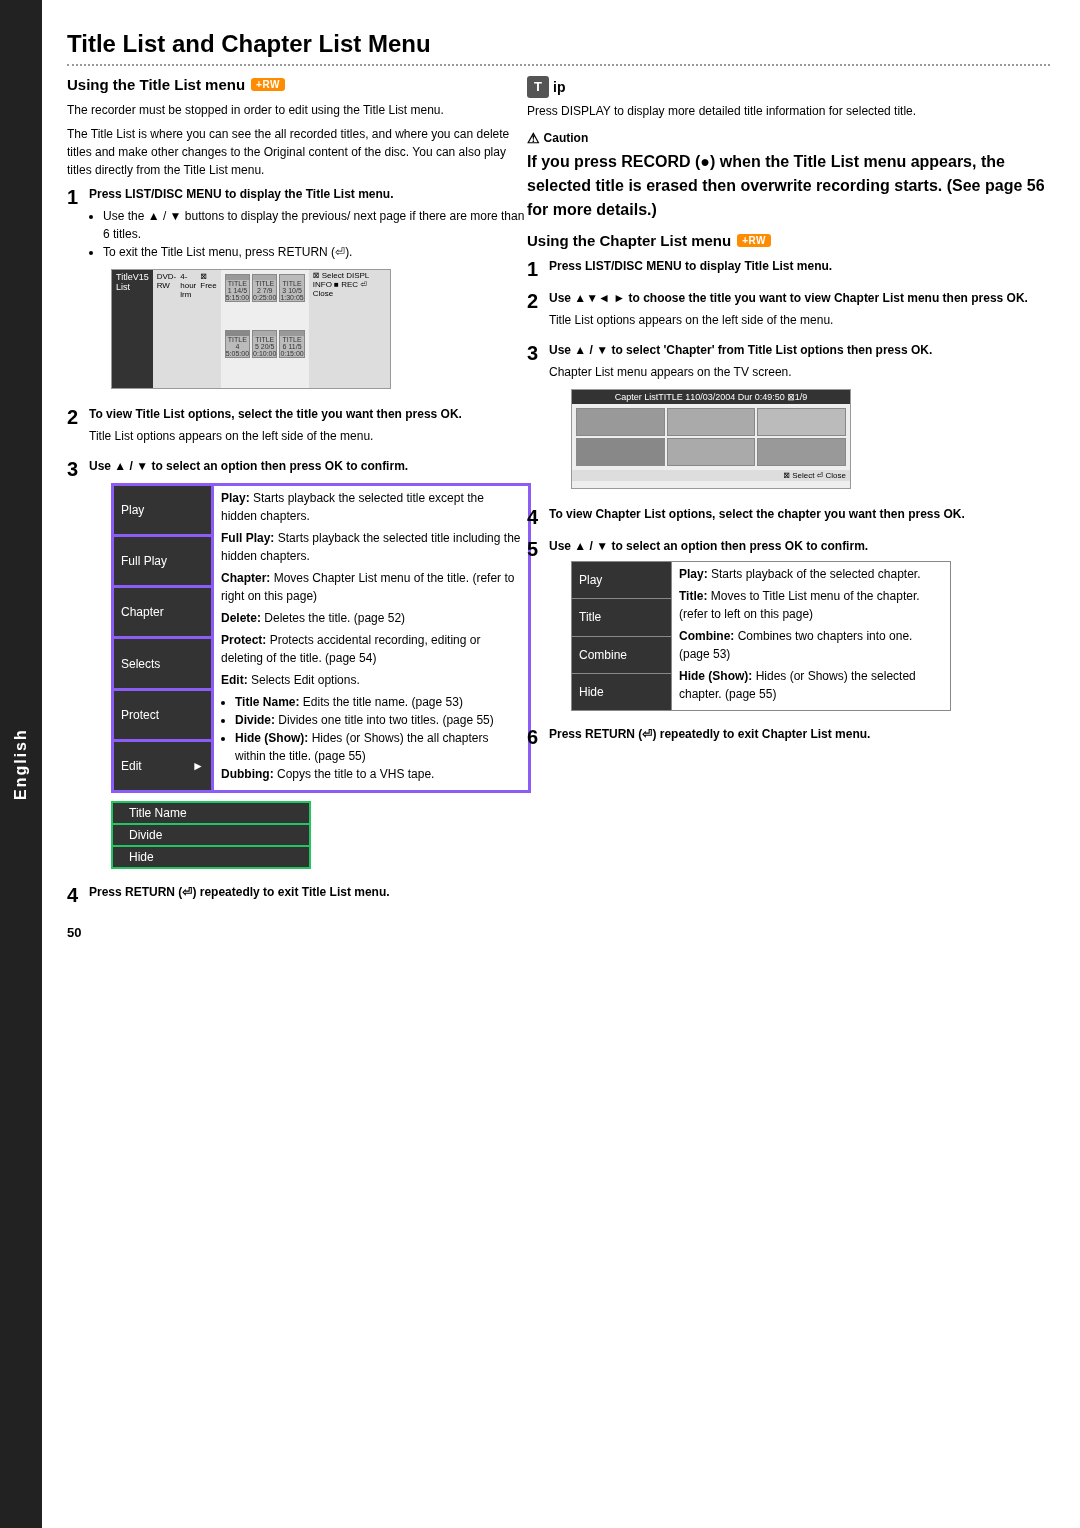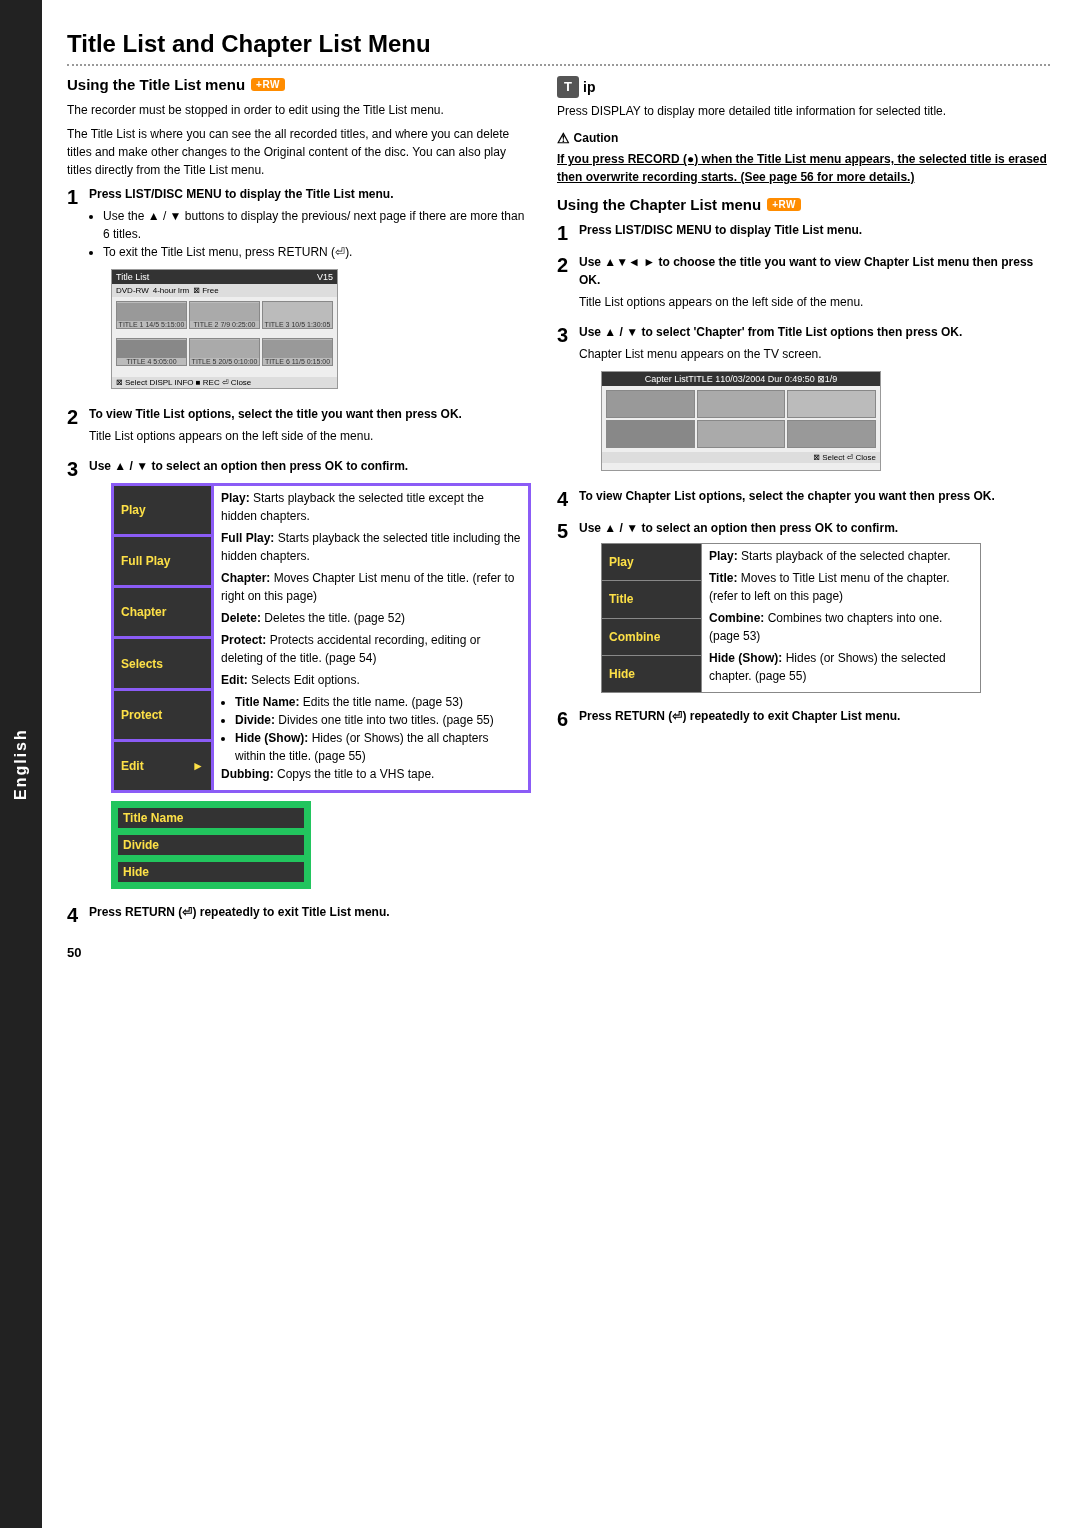--- a/index.html
+++ b/index.html
@@ -38,21 +38,20 @@
     }
     h1.page-title {
       font-size: 24px;
       font-weight: bold;
       margin-bottom: 6px;
       border-bottom: 2px dotted #999;
       padding-bottom: 6px;
     }
     .two-col {
       display: flex;
-      gap: 30px;
       margin-top: 10px;
     }
     .col-left {
       width: 460px;
       flex-shrink: 0;
     }
     .col-right {
       flex: 1;
     }
     h2.section-title {
@@ -82,25 +81,25 @@
       line-height: 1.2;
     }
     .step-content { flex: 1; }
     .step-content p { margin-bottom: 4px; }
     .step-bold { font-weight: bold; font-size: 12px; }
     ul.step-list { margin-left: 14px; margin-top: 3px; }
     ul.step-list li { font-size: 12px; line-height: 1.5; }
     .title-list-img {
       border: 1px solid #999;
       background: #eee;
-      width: 227px;
+      width: 280px;
       height: 120px;
       margin: 8px 0 8px 22px;
       display: flex;
-      flex-direction: column;
+      flex-direction: row;
       font-size: 9px;
       overflow: hidden;
     }
     .title-list-header {
       background: #333;
       color: #fff;
       padding: 2px 4px;
       font-size: 9px;
       display: flex;
       justify-content: space-between;
@@ -135,22 +134,22 @@
       border-collapse: collapse;
       width: 420px;
     }
     .menu-table td {
       border: 3px solid #8b5cf6;
       padding: 3px 7px;
       font-size: 12px;
     }
     .menu-left {
       background: #333;
-      color: #fde047;
-      font-weight: bold;
+      color: #ffffff;
+      font-weight: normal;
       width: 100px;
       white-space: nowrap;
     }
     .menu-right {
       background: #fff;
       font-size: 11.5px;
       line-height: 1.5;
       vertical-align: top;
     }
     .menu-arrow {
@@ -185,24 +184,23 @@
       font-weight: bold;
       display: flex;
       align-items: center;
       gap: 4px;
       margin-bottom: 4px;
     }
     .caution-icon {
       font-size: 14px;
     }
     .caution-text {
-      font-size: 12px;
+      font-size: 16px;
       font-weight: bold;
       line-height: 1.5;
-      text-decoration: underline;
     }
     .chapter-list-img {
       border: 1px solid #999;
       background: #eee;
       width: 280px;
       height: 100px;
       margin: 8px 0 8px 22px;
       font-size: 9px;
       overflow: hidden;
     }
@@ -251,22 +249,22 @@
       font-size: 13px;
       font-weight: bold;
     }
     .inline-bold { font-weight: bold; }
     .sub-menu-table {
       margin: 6px 0 6px 22px;
       border-collapse: collapse;
       width: 200px;
     }
     .sub-menu-table td {
-      border: 7px solid #22c55e;
-      padding: 3px 5px;
+      border: 2px solid #22c55e;
+      padding: 3px 16px;
       font-size: 12px;
     }
   </style>
 </head>
 <body>
 
 <div class="page">
 
   <div class="sidebar">
     <span class="sidebar-text">English</span>

